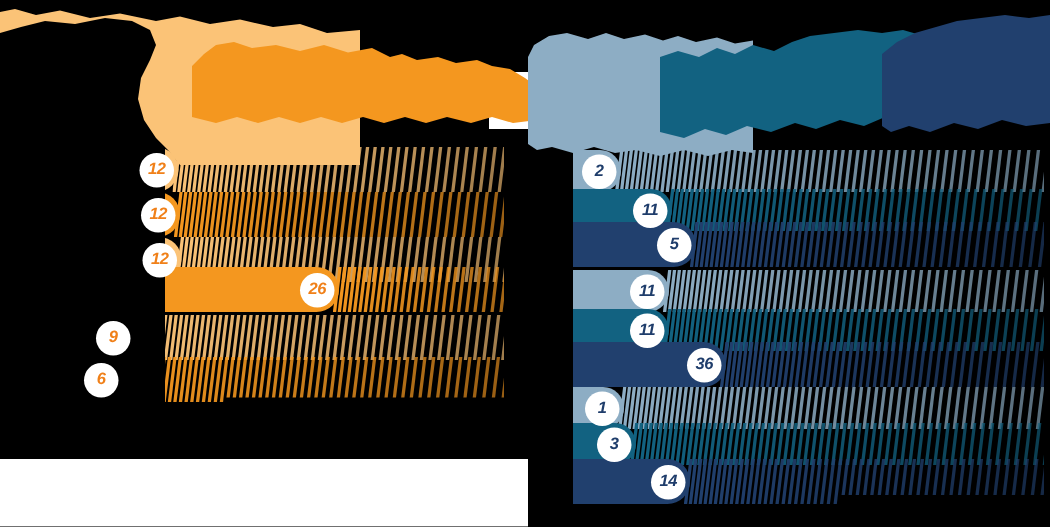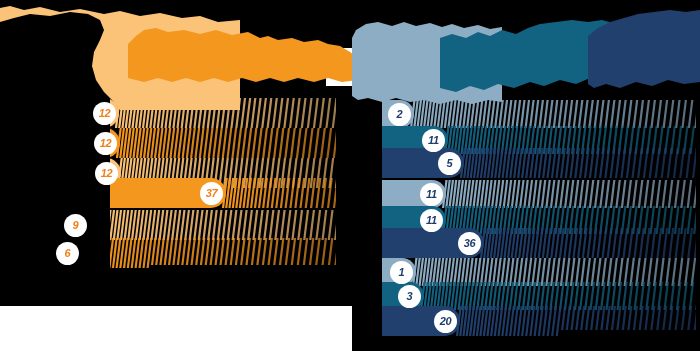--- a/index.html
+++ b/index.html
@@ -275,21 +275,21 @@
             <rect x="88.06" y="0" width="2.20" height="30" fill="#F4971F" opacity="0.743" transform="skewX(-7) translate(3.6,0)"></rect>
             <rect x="93.57" y="0" width="2.20" height="30" fill="#F4971F" opacity="0.727" transform="skewX(-7) translate(3.6,0)"></rect>
             <rect x="99.21" y="0" width="2.20" height="30" fill="#F4971F" opacity="0.710" transform="skewX(-7) translate(3.6,0)"></rect>
             <rect x="105.01" y="0" width="2.20" height="30" fill="#F4971F" opacity="0.693" transform="skewX(-7) translate(3.6,0)"></rect>
             <rect x="110.95" y="0" width="2.20" height="30" fill="#F4971F" opacity="0.676" transform="skewX(-7) translate(3.6,0)"></rect>
             <rect x="117.06" y="0" width="2.20" height="30" fill="#F4971F" opacity="0.658" transform="skewX(-7) translate(3.6,0)"></rect>
             <rect x="123.32" y="0" width="2.20" height="30" fill="#F4971F" opacity="0.640" transform="skewX(-7) translate(3.6,0)"></rect>
             <rect x="129.74" y="0" width="2.20" height="30" fill="#F4971F" opacity="0.621" transform="skewX(-7) translate(3.6,0)"></rect>
           </svg>
         </div>
-        <div class="badge or" style="left: 188px; top: 3.5px; z-index: 30;">37</div>
+        <div class="badge or" style="left: 188px; top: 3.5px; z-index: 30;">26</div>
       </div>
       <div class="bar" style="left: 18px; top: 210px; height: 30px; width: 334px;">
         <div class="solid" style="width: 72px; background: rgb(251, 195, 119); border-radius: 0px 15px 15px 0px;"></div>
         <div class="fade" style="left: 68px; width: 262px;">
           <svg width="262" height="30" viewBox="0 0 262 30">
             <rect x="0.00" y="0" width="2.20" height="30" fill="#FBC377" opacity="1.000" transform="skewX(-7) translate(3.6,0)"></rect>
             <rect x="3.20" y="0" width="2.20" height="30" fill="#FBC377" opacity="0.995" transform="skewX(-7) translate(3.6,0)"></rect>
             <rect x="6.44" y="0" width="2.20" height="30" fill="#FBC377" opacity="0.991" transform="skewX(-7) translate(3.6,0)"></rect>
             <rect x="9.73" y="0" width="2.20" height="30" fill="#FBC377" opacity="0.986" transform="skewX(-7) translate(3.6,0)"></rect>
             <rect x="13.05" y="0" width="2.20" height="30" fill="#FBC377" opacity="0.981" transform="skewX(-7) translate(3.6,0)"></rect>
@@ -977,21 +977,21 @@
             <rect x="193.58" y="0" width="2.20" height="30" fill="#21406E" opacity="0.693" transform="skewX(-7) translate(3.6,0)"></rect>
             <rect x="199.52" y="0" width="2.20" height="30" fill="#21406E" opacity="0.684" transform="skewX(-7) translate(3.6,0)"></rect>
             <rect x="205.55" y="0" width="2.20" height="30" fill="#21406E" opacity="0.675" transform="skewX(-7) translate(3.6,0)"></rect>
             <rect x="211.66" y="0" width="2.20" height="30" fill="#21406E" opacity="0.665" transform="skewX(-7) translate(3.6,0)"></rect>
             <rect x="217.86" y="0" width="2.20" height="30" fill="#21406E" opacity="0.655" transform="skewX(-7) translate(3.6,0)"></rect>
             <rect x="224.15" y="0" width="2.20" height="30" fill="#21406E" opacity="0.645" transform="skewX(-7) translate(3.6,0)"></rect>
             <rect x="230.52" y="0" width="2.20" height="30" fill="#21406E" opacity="0.635" transform="skewX(-7) translate(3.6,0)"></rect>
             <rect x="236.99" y="0" width="2.20" height="30" fill="#21406E" opacity="0.625" transform="skewX(-7) translate(3.6,0)"></rect>
           </svg>
         </div>
-        <div class="badge bl" style="left: 62px; top: 3.5px; z-index: 30;">20</div>
+        <div class="badge bl" style="left: 62px; top: 3.5px; z-index: 30;">14</div>
       </div>
     </div>
 
   <div class="mask" style="left: 0px; top: 0px; width: 110px; height: 351px; z-index: 20;">
     <svg width="110" height="351" viewBox="0 0 110 351">
       <path d="M0,0 L0,351 L60,351 L58,330 L56,300 L58,280 L60,262 L56,250 L48,240
                L40,230 L36,218 L40,206 L50,198 L58,190 L56,178 L48,170 L40,160
                L34,148 L36,136 L44,126 L52,118 L54,106 L48,96 L40,86 L34,74
                L36,62 L44,52 L52,44 L54,32 L48,22 L40,12 L34,0 Z" fill="#000"></path>
     </svg>

